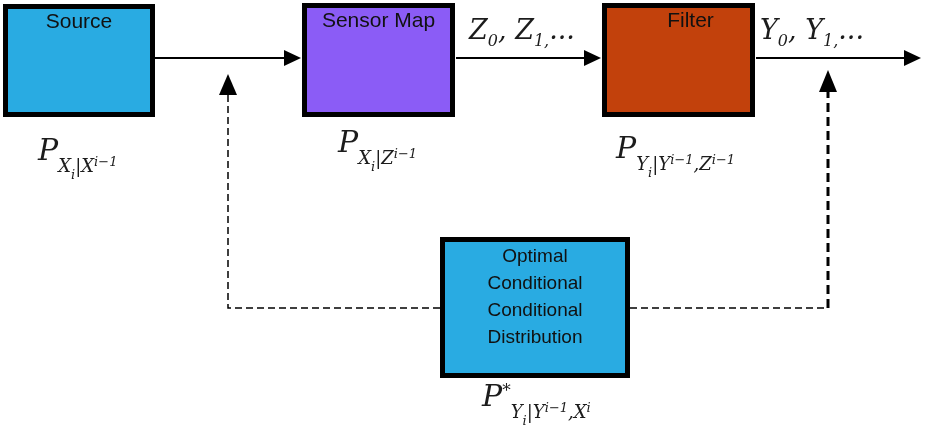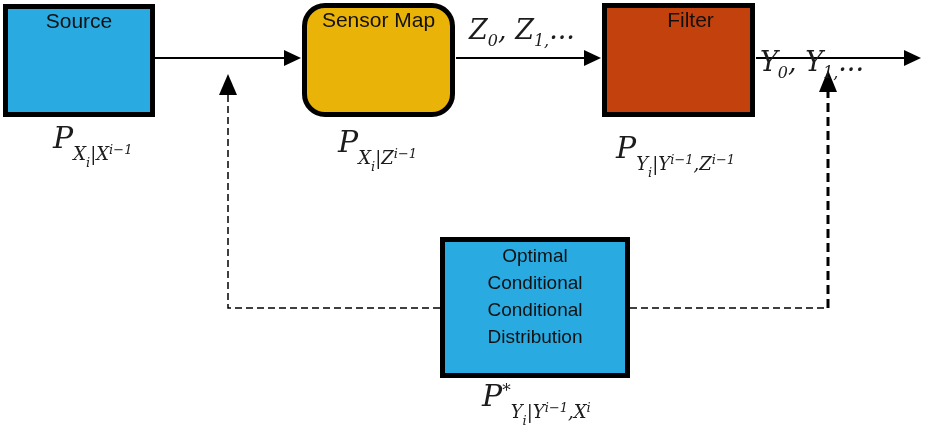--- a/index.html
+++ b/index.html
@@ -37,28 +37,28 @@
   .dist{font-size:30px;}
   .dist .f-m{font-size:30px;}
   .dist .f-star{font-size:17px;vertical-align:10px;}
   .dist .f-sub{font-size:18px;vertical-align:-12px;}
   .dist .f-ssub{font-size:13px;vertical-align:-19px;}
   .dist .f-ssup{font-size:13px;vertical-align:-6px;}
   .signal{font-size:27px;text-align:center;}
   .signal .f-m{font-size:27px;}
   .signal .f-sub{font-size:16px;vertical-align:-7px;}
 
-  #dist-source{left:38px;top:120px;margin-left:15px;}
+  #dist-source{left:38px;top:132px;}
   #dist-sensor{left:338px;top:124px;}
   #dist-filter{left:616px;top:130px;}
   #dist-repro{left:482px;top:378px;}
 
   #signal-x{left:156px;top:14px;width:140px;}
   #signal-z{left:452px;top:14px;width:140px;}
-  #signal-y{left:746px;top:14px;width:132px;margin-top:32px;}
+  #signal-y{left:746px;top:14px;width:132px;}
 </style>
 </head>
 <body>
 
 <div class="canvas">
 
   <svg class="connections" viewBox="0 0 933 439" xmlns="http://www.w3.org/2000/svg">
 
     <g>
       <line x1="154" y1="58" x2="288" y2="58" stroke="#000" stroke-width="2"></line>
@@ -84,21 +84,21 @@
       <line x1="630" y1="308" x2="828" y2="308" stroke="#000" stroke-width="1.5" stroke-dasharray="7,4"></line>
       <line x1="828" y1="308" x2="828" y2="90" stroke="#000" stroke-width="3" stroke-dasharray="9,5"></line>
       <polygon points="828,70 819,92 837,92" fill="#000"></polygon>
     </g>
   </svg>
 
   <div class="box" id="source-box" style="background-color: rgb(41, 171, 226); border-color: rgb(0, 0, 0);">
     <span class="box-label">Source</span>
   </div>
 
-  <div class="box" id="sensor-box" style="background-color: #eab308; border-color: rgb(0, 0, 0); border-radius: 23px;">
+  <div class="box" id="sensor-box" style="background-color: #8b5cf6; border-color: rgb(0, 0, 0);">
     <span class="box-label">Sensor Map</span>
   </div>
 
   <div class="box" id="filter-box" style="background-color: #c2410c; border-color: rgb(0, 0, 0); padding-left: 24px;">
     <span class="box-label">Filter</span>
   </div>
 
   <div class="box" id="repro-box" style="background-color: rgb(41, 171, 226); border-color: rgb(0, 0, 0);">
     <div class="box-label">
       <div>Optimal</div>

